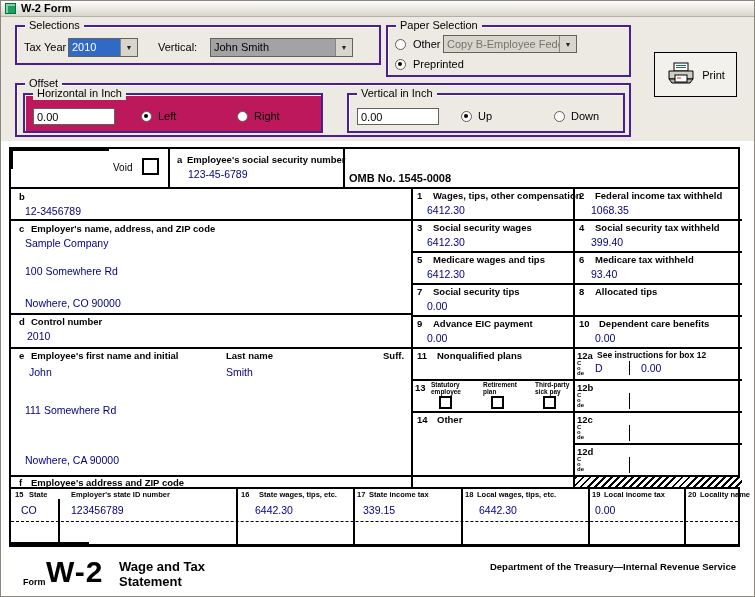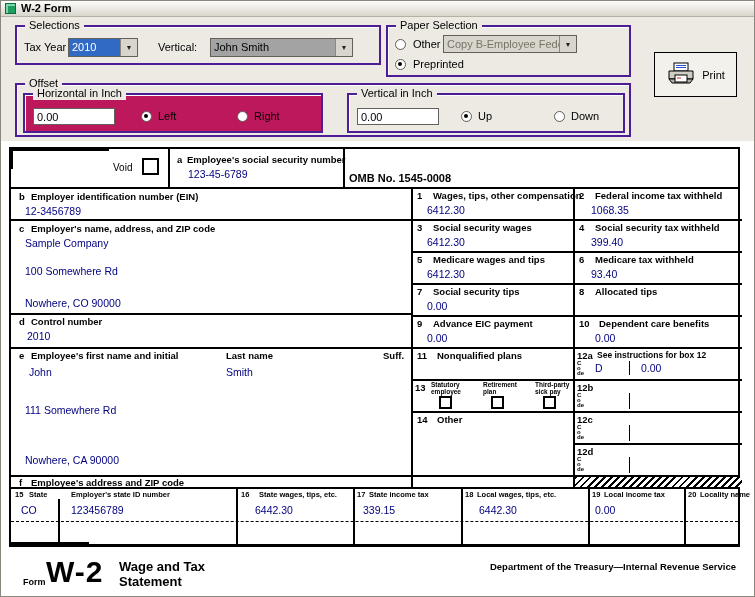--- a/index.html
+++ b/index.html
@@ -141,21 +141,20 @@
   <span class="clbl" style="left:176px;top:5px">Employee's social security number</span>
   <span class="cval" style="left:177px;top:19px">123-45-6789</span>
   <div class="vl" style="left:332px;top:0;height:38px"></div>
   <span class="clbl" style="left:338px;top:23px;font-size:11px">OMB No. 1545-0008</span>
   <div class="hl" style="left:0;top:38px;width:727px"></div>
 
   <div class="vl" style="left:400px;top:38px;height:300px"></div>
   <div class="vl" style="left:562px;top:38px;height:300px"></div>
 
   <span class="cnum" style="left:8px;top:42px">b</span>
-  <span class="clbl" style="left:20px;top:42px">Employer identification number (EIN)</span>
   <span class="cval" style="left:14px;top:56px">12-3456789</span>
   <div class="hl" style="left:0;top:70px;width:400px"></div>
 
   <span class="cnum" style="left:8px;top:74px">c</span>
   <span class="clbl" style="left:20px;top:74px">Employer's name, address, and ZIP code</span>
   <span class="cval" style="left:14px;top:88px">Sample Company</span>
   <span class="cval" style="left:14px;top:116px">100 Somewhere Rd</span>
   <span class="cval" style="left:14px;top:148px">Nowhere, CO 90000</span>
   <div class="hl" style="left:0;top:164px;width:400px"></div>
 

